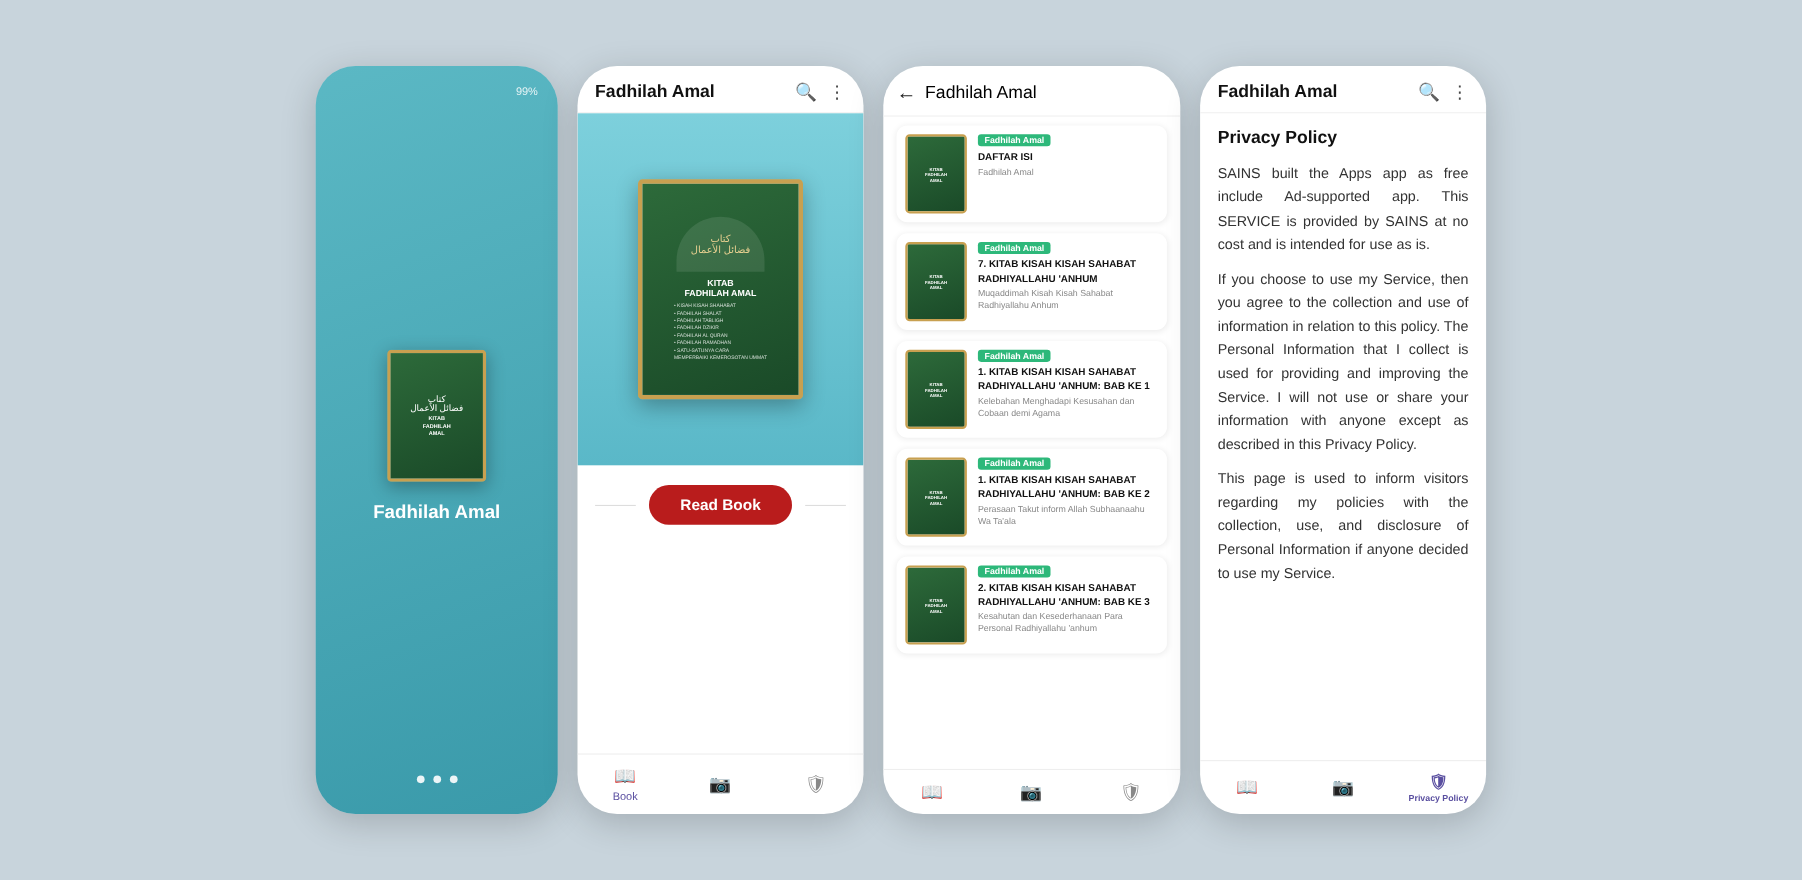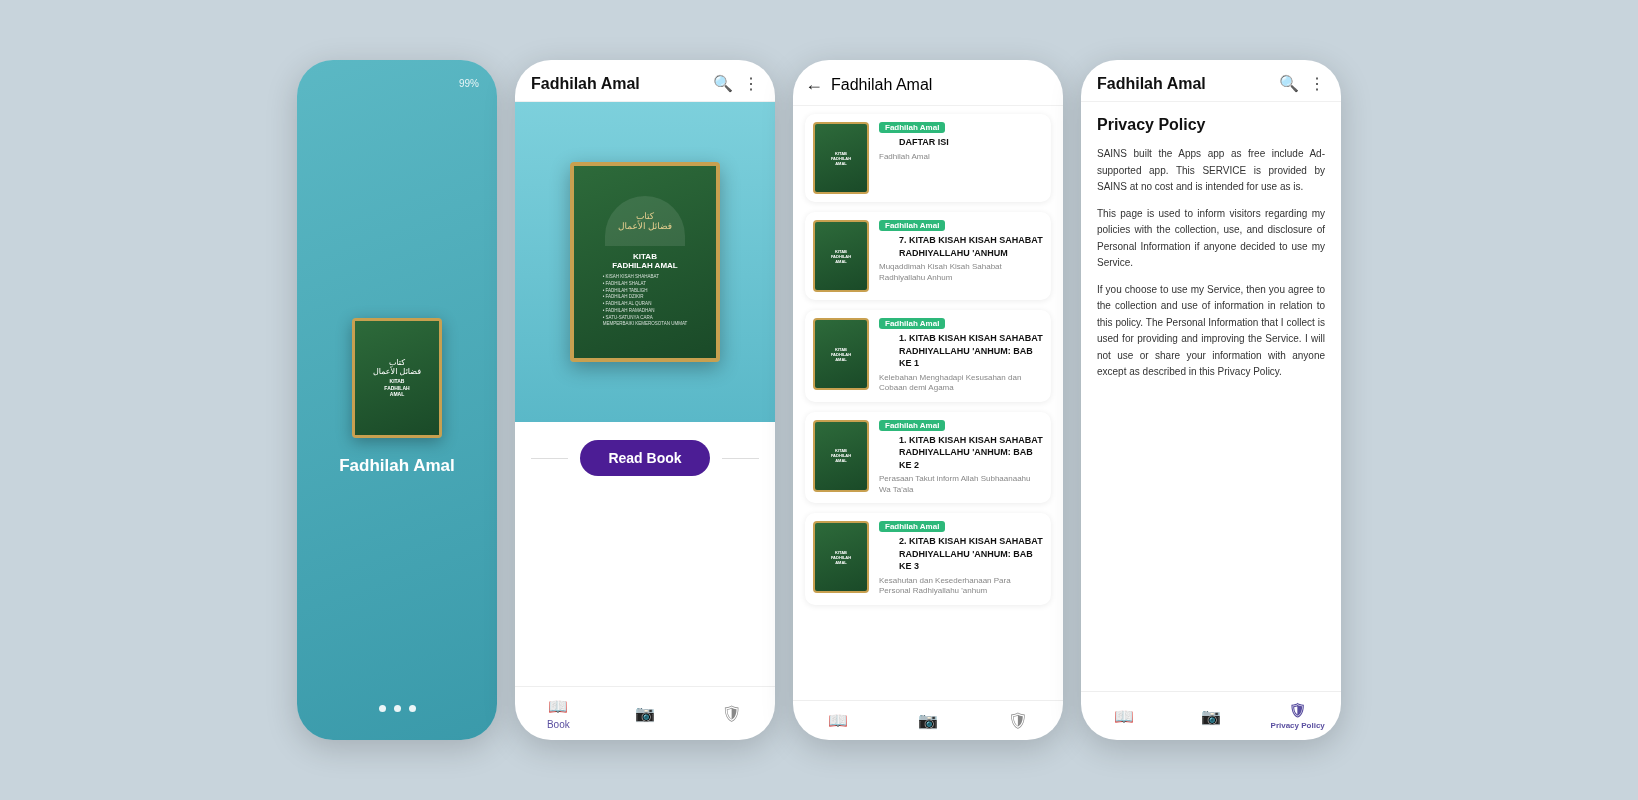--- a/index.html
+++ b/index.html
@@ -24,21 +24,21 @@
       border-radius: 36px;
       box-shadow: 0 8px 32px rgba(0,0,0,0.18);
       overflow: hidden;
       position: relative;
       display: flex;
       flex-direction: column;
     }
 
     
     .phone-1 {
-      width: 200px;
+      width: 220px;
       height: 680px;
       background: linear-gradient(160deg, #5bb8c4 0%, #3a9aaa 100%);
       border-radius: 36px;
       display: flex;
       flex-direction: column;
       align-items: center;
       justify-content: space-between;
       padding: 18px 0 28px 0;
     }
     .status-bar {
@@ -189,21 +189,21 @@
       justify-content: center;
       padding: 18px 16px;
       gap: 12px;
     }
     .line-divider {
       flex: 1;
       height: 1px;
       background: #ddd;
     }
     .read-book-btn {
-      background: #4c1d95;
+      background: #b91c1c;
       color: #fff;
       border: none;
       border-radius: 24px;
       padding: 10px 28px;
       font-size: 14px;
       font-weight: 600;
       cursor: pointer;
       white-space: nowrap;
     }
     .bottom-nav {
@@ -297,21 +297,20 @@
       border-radius: 3px;
       display: inline-block;
       font-weight: 600;
       width: fit-content;
     }
     .list-title {
       font-size: 9px;
       font-weight: 700;
       color: #111;
       line-height: 1.4;
-      margin-left: 20px;
     }
     .list-subtitle {
       font-size: 8px;
       color: #888;
       line-height: 1.3;
     }
 
     
     .phone-4 {
       width: 260px;
@@ -322,21 +321,21 @@
       overflow-y: auto;
       padding: 14px 16px;
     }
     .privacy-title {
       font-size: 16px;
       font-weight: 700;
       color: #111;
       margin-bottom: 12px;
     }
     .privacy-text {
-      font-size: 10px;
+      font-size: 13px;
       color: #333;
       line-height: 1.65;
       text-align: justify;
       margin-bottom: 10px;
     }
     .nav-item-privacy {
       font-size: 8px;
       color: #5a4fa0;
       font-weight: 600;
     }
@@ -494,22 +493,22 @@
     <div class="phone-header">
       <span class="app-title">Fadhilah Amal</span>
       <div class="header-icons">
         <span class="icon-btn">🔍</span>
         <span class="icon-btn">⋮</span>
       </div>
     </div>
     <div class="privacy-content">
       <div class="privacy-title">Privacy Policy</div>
       <p class="privacy-text">SAINS built the Apps app as free include Ad-supported app. This SERVICE is provided by SAINS at no cost and is intended for use as is.</p>
+      <p class="privacy-text">If you choose to use my Service, then you agree to the collection and use of information in relation to this policy. The Personal Information that I collect is used for providing and improving the Service. I will not use or share your information with anyone except as described in this Privacy Policy.</p>
       <p class="privacy-text">This page is used to inform visitors regarding my policies with the collection, use, and disclosure of Personal Information if anyone decided to use my Service.</p>
-      <p class="privacy-text">If you choose to use my Service, then you agree to the collection and use of information in relation to this policy. The Personal Information that I collect is used for providing and improving the Service. I will not use or share your information with anyone except as described in this Privacy Policy.</p>
     </div>
     <div class="bottom-nav">
       <div class="nav-item">
         <span class="nav-icon">📖</span>
       </div>
       <div class="nav-item">
         <span class="nav-icon">📷</span>
       </div>
       <div class="nav-item active nav-item-privacy">
         <span class="nav-icon">🛡</span>

